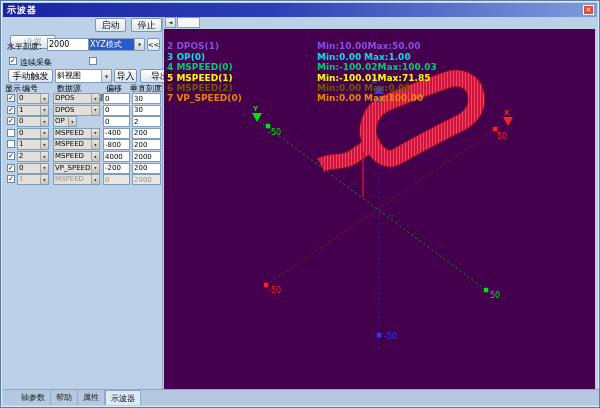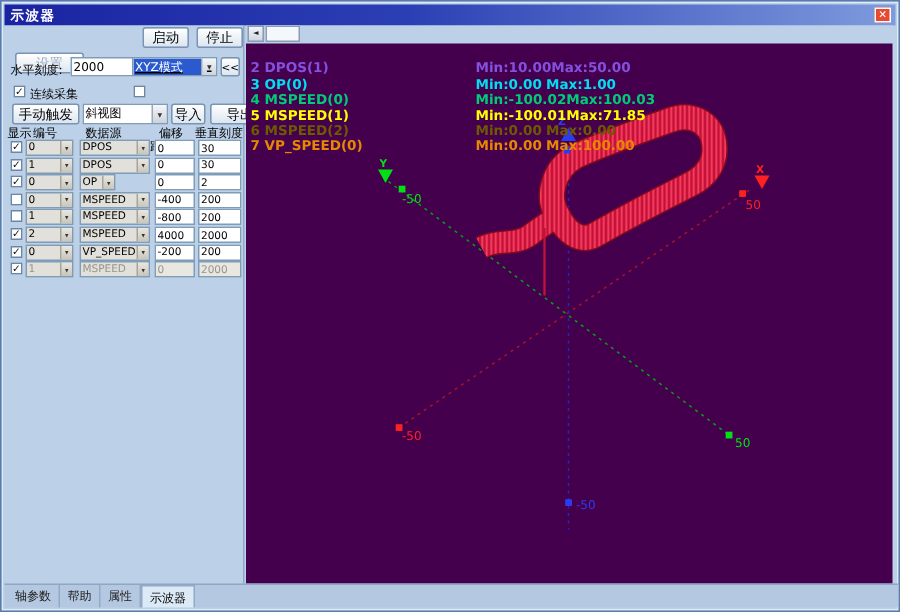--- a/index.html
+++ b/index.html
@@ -43,21 +43,21 @@
                 border:1px solid #8a9cb4; font-size:5px; text-align:center; line-height:9px; color:#222; }
   .scroll-thumb { position:absolute; left:13px; top:0; width:23px; height:11px; background:#f5f8fb; border:1px solid #8a9cb4; }
 
   .plot { position:absolute; left:163px; top:28px; width:431px; height:362px; background:#45004d; overflow:hidden; }
   .plot svg { position:absolute; left:0; top:0; }
   .lrow { position:absolute; left:3px; height:11px; font-size:9px; font-weight:bold; white-space:nowrap; }
   .lrow .llabel { display:inline-block; width:150px; }
   .lrow .lmin { display:inline-block; min-width:47px; }
 
   .tabbar { position:absolute; left:2px; bottom:2px; width:596px; height:16px; background:#b4c9e1; border-top:1px solid #8fa7c3;
-            display:flex; align-items:stretch; padding-left:2px; }
+            display:flex; align-items:stretch; padding-left:13px; }
   .tab { font-size:8px; color:#222; padding:2px 5px 0 5px; border-right:1px solid #93aac6; }
   .tab.active { background:#dce9f6; border:1px solid #93aac6; border-bottom:none; color:#000; }
 </style>
 </head>
 <body>
 
 <div class="window">
 
   <div class="titlebar">
     <span class="title">示波器</span>
@@ -65,21 +65,21 @@
   </div>
 
   <div class="panel">
     <div class="btn disabled" style="left:7px;top:18px;width:46px;height:14px;">设置</div>
     <div class="btn" style="left:92px;top:1px;width:31px;height:14px;">启动</div>
     <div class="btn" style="left:128px;top:1px;width:31px;height:14px;">停止</div>
 
     <span class="lbl" style="left:4px;top:24px;">水平刻度:</span>
     <input class="tinput" style="left: 44px; top: 21px; width: 56px; height: 13px;" value="2000">
 
-    <div class="combo" style="left:85px;top:21px;width:57px;height:13px;text-decoration:underline;">
+    <div class="combo" style="left:85px;top:21px;width:57px;height:13px;">
       <span class="val sel">XYZ模式</span>
       <span class="arrow">▼</span>
     </div>
     <div class="btn" style="left:144px;top:21px;width:13px;height:13px;font-size:7px;">&lt;&lt;</div>
 
     <span class="checkbox" style="left:6px;top:40px;">✓</span>
     <span class="lbl" style="left:17px;top:40px;">连续采集</span>
     <span class="checkbox" style="left:86px;top:40px;"></span>
     <span class="lbl" style="left:97px;top:40px;margin-top:35px;">跟随</span>
 

